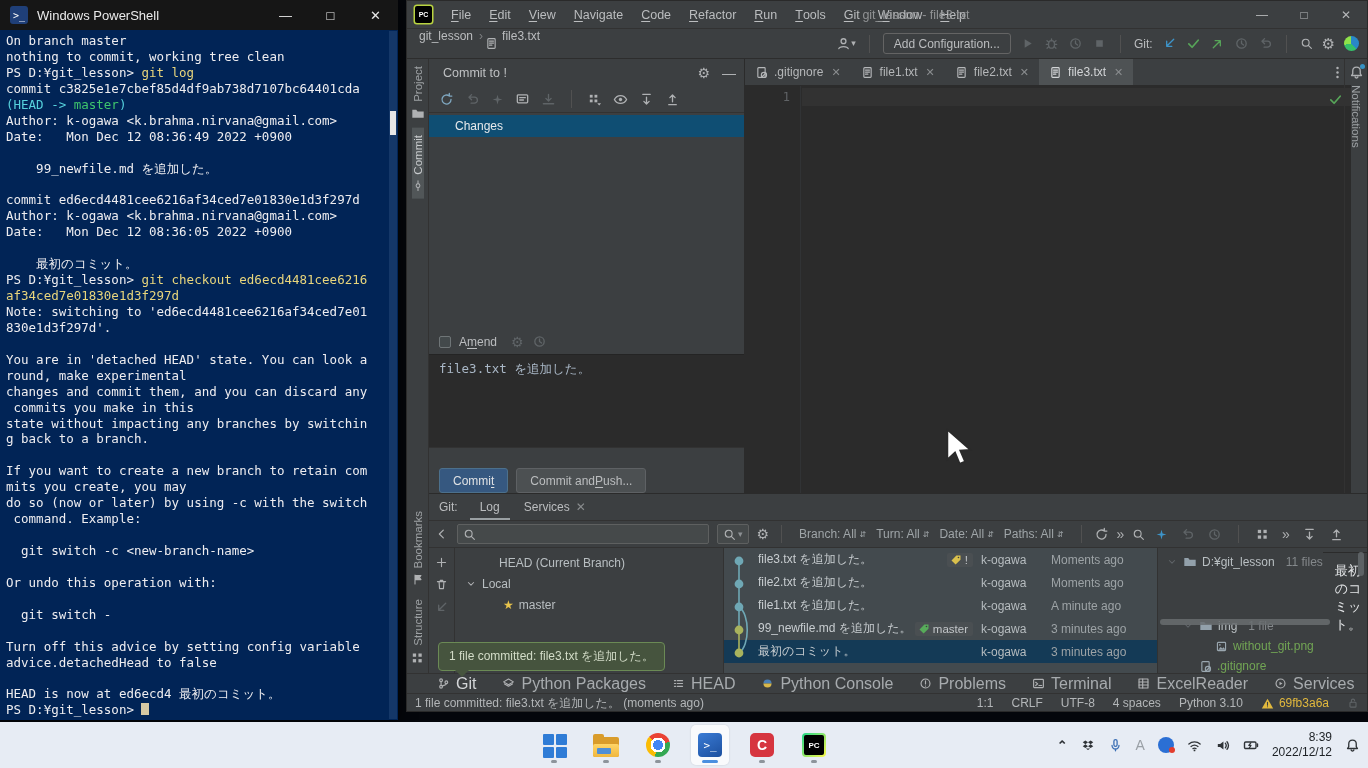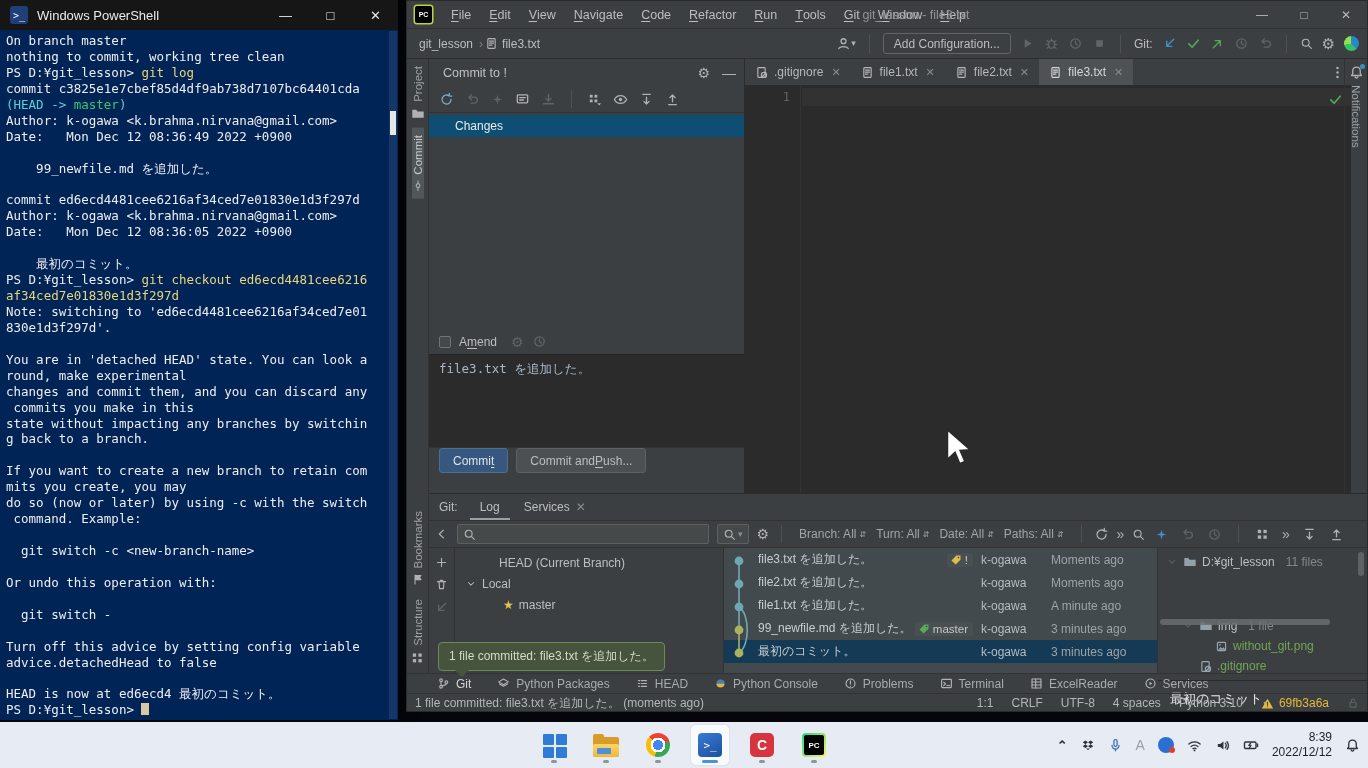--- a/index.html
+++ b/index.html
@@ -23,21 +23,21 @@
 
   
   .ide{position:absolute;left:406px;top:0;width:962px;height:712px;background:#3c3f41;border:1px solid #2a2a2a;color:#bbbdbf;font-size:12px}
   .titlebar{position:absolute;left:0;top:0;right:0;height:28px;display:flex;align-items:center;border-bottom:1px solid #323232}
   .pc-logo{width:17px;height:17px;margin:0 10px 0 8px;background:#000;border-radius:2px;display:flex;align-items:center;justify-content:center;color:#fff;font-size:7px;font-weight:bold;box-shadow:0 0 0 1.5px #b9d341}
   .menu-item{padding:0 9px;height:28px;display:flex;align-items:center;color:#bbbdbf;font-size:12.5px}
   .menu-item u{text-decoration:underline;text-underline-offset:2px}
   .win-title{position:absolute;left:50%;transform:translateX(-23%);color:#919395;font-size:12.5px}
   .win-btns{margin-left:auto;display:flex;height:100%}
   .win-btn{width:42px;height:100%;display:flex;align-items:center;justify-content:center;color:#b7b9bb;font-size:12px}
-  .navbar{position:absolute;left:0;top:28px;right:0;height:30px;display:flex;align-items:center;border-bottom:1px solid #2d2d2d;padding:0 8px}
+  .navbar{position:absolute;left:0;top:28px;right:0;height:30px;display:flex;border-bottom:1px solid #2d2d2d;padding:0 8px}
   .crumb{color:#bbbdbf;padding:0 4px}
   .crumb-sep{color:#7d7f81;padding:0 2px}
   .nav-right{margin-left:auto;display:flex;align-items:center;gap:9px}
   .add-config{border:1px solid #646464;border-radius:3px;height:21px;padding:0 10px;color:#bbbdbf;display:flex;align-items:center}
   .vsep{width:1px;height:18px;background:#515151;margin:0 4px}
   .ic{color:#afb1b3;display:inline-flex;align-items:center;justify-content:center}
   .dis{color:#5f6467}.blue{color:#3d94c9}.green{color:#57a559}.teal{color:#7fa7c0}
   .glyph{font-size:14px;line-height:1}
   .cwm{width:15px;height:15px;border-radius:50%;background:conic-gradient(#2988c8 0 140deg,#35c06a 140deg 260deg,#8ee34a 260deg 360deg)}
 
@@ -55,21 +55,21 @@
   .commit-panel{position:absolute;left:22px;top:58px;width:316px;height:434px;border-right:1px solid #2b2b2b;display:flex;flex-direction:column}
   .cp-head{height:27px;display:flex;align-items:center;padding:0 8px;gap:15px}
   .cp-title{color:#bfc1c3;font-size:12.5px;padding-left:6px}
   .cp-tools{height:27px;display:flex;align-items:center;gap:11px;padding:0 10px;border-bottom:1px solid #323232}
   .changes-row{height:22px;background:#0f4e73;color:#e8eaec;display:flex;align-items:center;padding-left:26px;margin-top:2px}
   .cp-space{flex:1}
   .amend-row{height:25px;display:flex;align-items:center;gap:8px;padding:0 10px}
   .checkbox{width:12px;height:12px;border:1px solid #6f7577;border-radius:2px;background:#43494b}
   .amend-row u{text-decoration:underline;text-underline-offset:2px}
   .cp-msg{height:93px;background:#2b2b2b;border-top:1px solid #242424;padding:6px 10px;font-family:"DejaVu Sans Mono",monospace;font-size:12.5px;color:#a9b7c6}
-  .cp-btns{height:46px;display:flex;align-items:flex-start;gap:8px;padding:0 10px;border-top:1px solid #323232}
+  .cp-btns{height:46px;display:flex;align-items:flex-end;gap:8px;padding:0 10px;border-top:1px solid #323232}
   .btn-primary{background:#365880;border:1px solid #4c708c;color:#dfe1e3;height:25px;padding:0 13px;border-radius:3px;display:flex;align-items:center;font-size:12px}
   .btn-secondary{background:#4c5052;border:1px solid #5e6164;color:#bbbdbf;height:25px;padding:0 13px;border-radius:3px;display:flex;align-items:center;font-size:12px}
   .btn-primary u,.btn-secondary u,.tab u{text-underline-offset:2px}
 
   
   .editor{position:absolute;left:338px;top:58px;width:606px;height:434px;background:#2b2b2b;display:flex;flex-direction:column}
   .tabs{height:27px;background:#3c3f41;display:flex;align-items:stretch;border-bottom:1px solid #2b2b2b}
   .tab{display:flex;align-items:center;gap:6px;padding:0 10px;color:#b5b7b9;font-size:12px}
   .tab.active{background:#4e5254;color:#d3d5d7}
   .tab .x{color:#8a8d8f;font-size:11px;margin-left:2px}
@@ -95,36 +95,36 @@
   .branch-tree{width:268px;padding-top:4px}
   .bt-row{height:21px;display:flex;align-items:center;gap:5px;color:#b9bfc2}
   .commit-list{width:434px;background:#434a4e;position:relative;border-left:1px solid #323232}
   .graph{position:absolute;left:2px;top:2px}
   .c-row{height:23px;display:flex;align-items:center;padding-left:34px;padding-right:6px;color:#c8cdd0}
   .c-row.sel{background:#143a56}
   .c-msg{flex:1;white-space:nowrap;overflow:hidden}
   .chip{display:flex;align-items:center;gap:3px;background:#4a4f52;border-radius:2px;padding:1px 5px 1px 3px;margin-right:8px;color:#c2c6c9;font-size:11.5px}
   .c-author{width:70px;color:#b6bcbf}
   .c-date{width:100px;color:#9da3a6}
-  .files-panel{flex:1;border-left:1px solid #323232;position:relative;display:flex;flex-direction:column}
+  .files-panel{flex:1;border-left:1px solid #323232;position:relative;display:flex;flex-direction:row}
   .ft-rows{padding-top:4px}
   .ft-row{height:20px;display:flex;align-items:center;gap:5px;color:#b9bfc2;white-space:nowrap}
   .ft-meta{color:#84888b;margin-left:6px}
   .ft-green{color:#72a554}
   .ft-details{border-top:1px solid #2b2b2b;margin-top:4px;padding:9px 0 0 12px;color:#e3e5e7;font-size:13px;flex:1}
   .fp-vscroll{position:absolute;right:3px;top:4px;width:6px;height:24px;background:#5d6265;border-radius:3px}
   .fp-hscroll{position:absolute;left:2px;top:71px;width:170px;height:6px;background:#686d70;border-radius:3px;opacity:.85}
 
   
   .balloon{position:absolute;left:31px;top:149px;background:#46543e;border:1px solid #6b8a55;border-radius:4px;padding:5px 10px;color:#d3dcc8;font-size:12px;z-index:5}
   .balloon::after{content:"";position:absolute;left:16px;bottom:-7px;border-left:7px solid transparent;border-right:7px solid transparent;border-top:7px solid #46543e}
 
   
   .bottombar{position:absolute;left:0;right:0;top:672px;height:20px;border-top:1px solid #323232;display:flex;align-items:center;gap:26px;padding-left:30px}
-  .bb-item{display:flex;align-items:center;gap:6px;color:#a7abae;font-size:12px}
+  .bb-item{display:flex;align-items:center;gap:6px;color:#a7abae;font-size:16px}
   .bb-item.first{color:#d4d6d8}
   .statusbar{position:absolute;left:0;right:0;top:692px;height:19px;border-top:1px solid #323232;display:flex;align-items:center;padding:0 8px;color:#b3b6b8;font-size:12px}
   .sb-right{margin-left:auto;display:flex;align-items:center;gap:18px}
   .warn{color:#e2b93d;display:flex;align-items:flex-end;gap:5px}
 
   
   .taskbar{position:absolute;left:0;top:722px;width:1368px;height:46px;background:#e7ecf4;display:flex;align-items:center}
   .task-apps{position:absolute;left:50%;transform:translateX(-50%);display:flex;gap:14px;align-items:flex-start}
   .tapp{width:38px;height:40px;display:flex;flex-direction:column;align-items:center;justify-content:center;border-radius:5px;position:relative}
   .tapp.active{background:rgba(255,255,255,.75);box-shadow:0 0 2px rgba(0,0,0,.15)}

